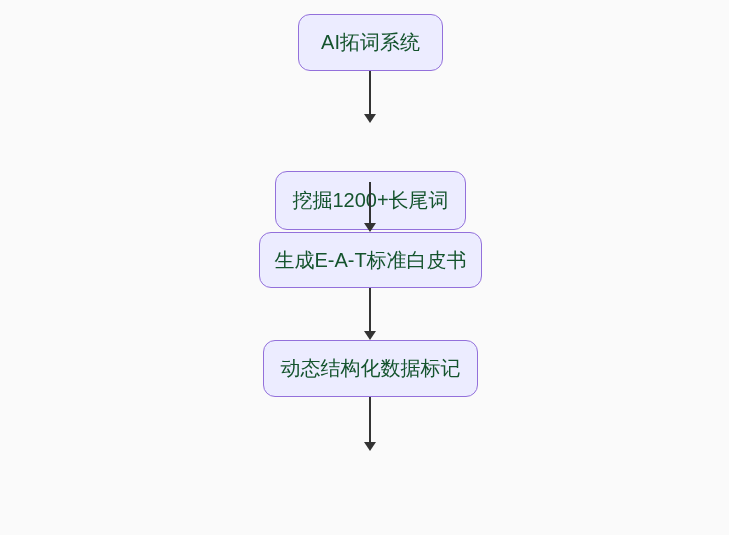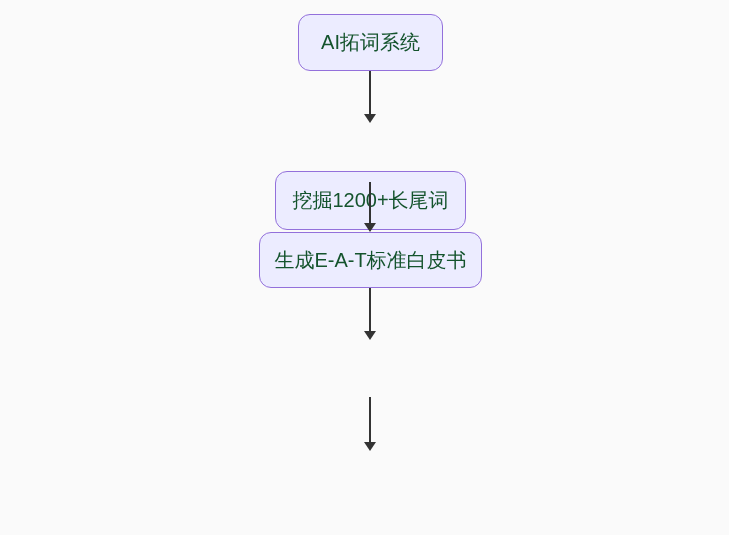--- a/index.html
+++ b/index.html
@@ -84,20 +84,23 @@
 
   <div class="node node-3">
     <span>生成E-A-T标准白皮书</span>
   </div>
 
   <div class="arrow arrow-3">
     <div class="line"></div>
     <div class="head"></div>
   </div>
 
+  <div class="node node-4">
+    <span>动态结构化数据标记</span>
+  </div>
 
   <div class="arrow arrow-4">
     <div class="line"></div>
     <div class="head"></div>
   </div>
 
 
 </div>
 
 </body></html>

